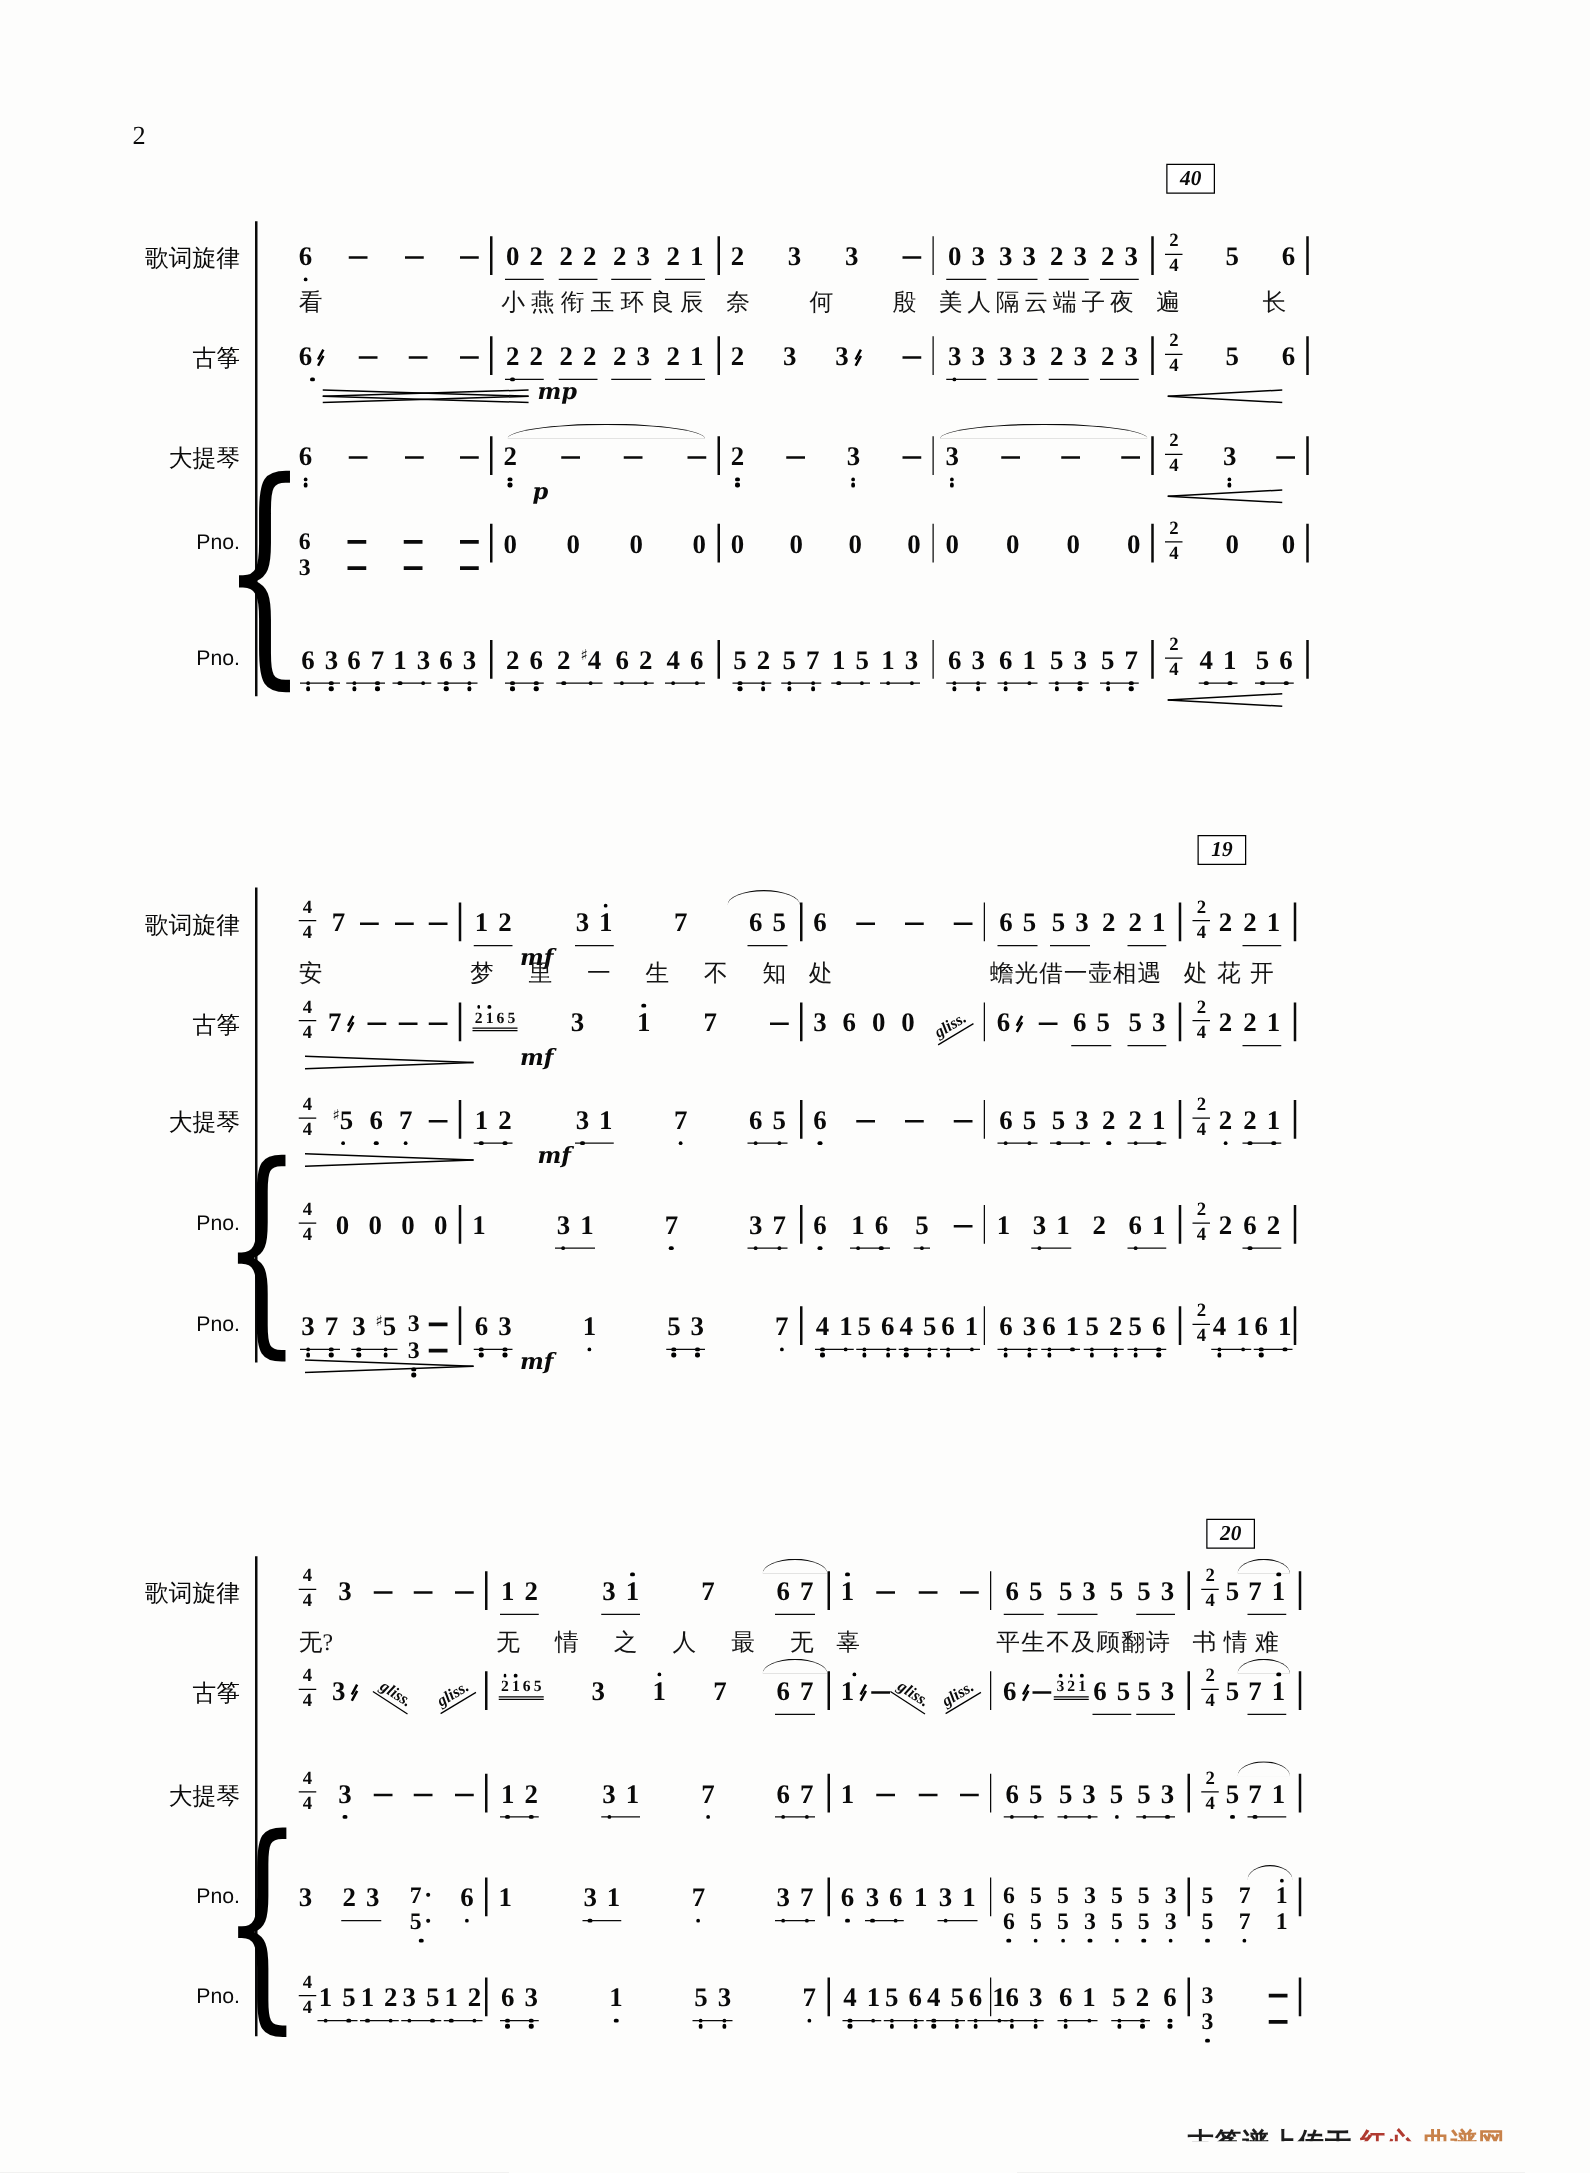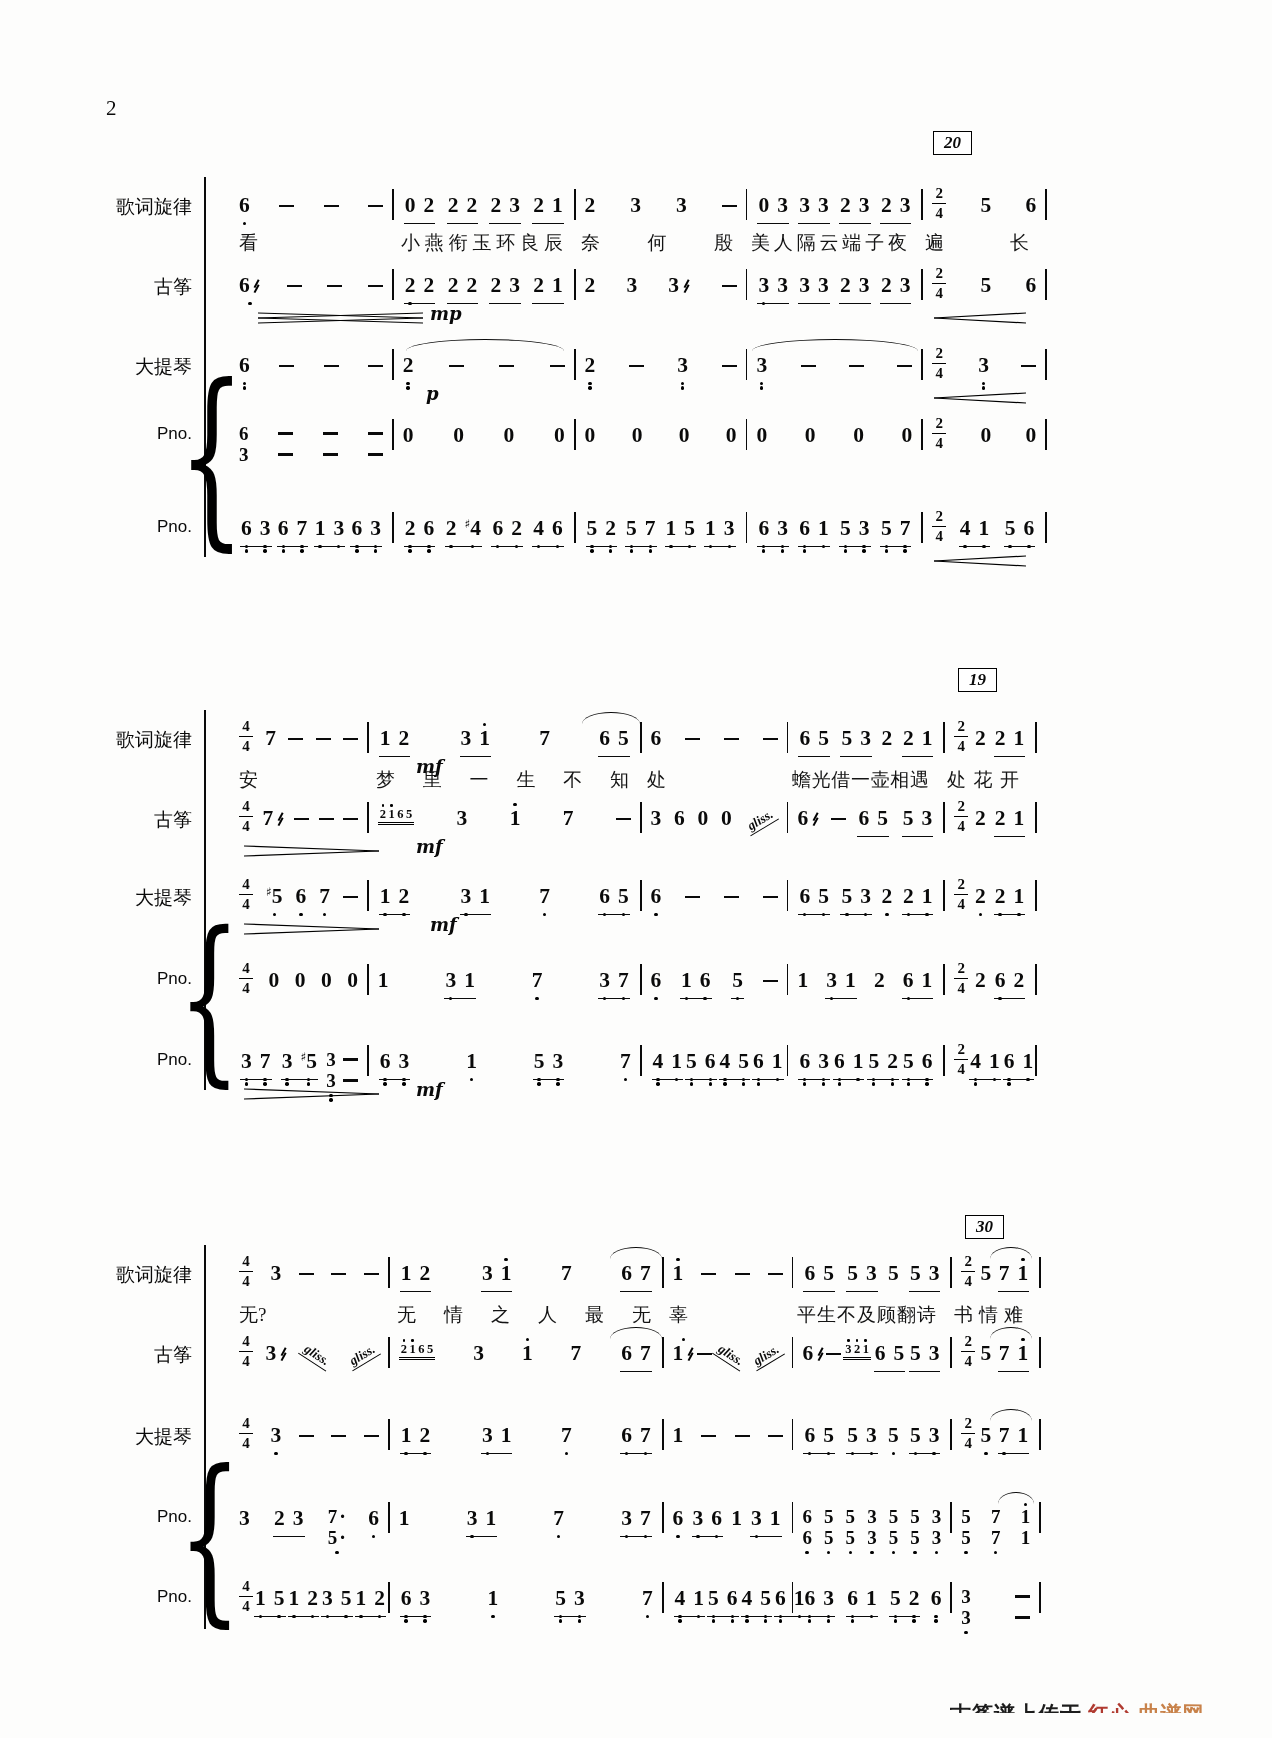--- a/index.html
+++ b/index.html
@@ -62,21 +62,21 @@
 </style>
 </head>
 <body>
 
 <div class="page">
   <div class="pagenum">2</div>
   <div id="score">
       <div class="system" style="top: 165px;">
         <div class="sline" style="top: 12px; height: 380px;"></div>
         <div class="brace" style="top: 217px; font-size: 192px; line-height: 150px;">{</div>
-        <div class="mbox" style="left: 833px; top: -34px;">20</div>
+        <div class="mbox" style="left: 833px; top: -34px;">40</div>
         <div class="mrow" style="top: 18px;">
           <div class="lab">歌词旋律</div>
           <div class="content">
             <div class="ms" style="width: 162px;">
               <span class="tk">
                 <span class="ab"></span>
                 <span class="dg">
                   <span class="num">6</span>
                 </span>
                 <span class="bl">
@@ -2673,21 +2673,21 @@
                 <line x1="0" y1="1" x2="135" y2="6" stroke="#000" stroke-width="1.2"></line>
                 <line x1="0" y1="11" x2="135" y2="6" stroke="#000" stroke-width="1.2"></line>
               </svg></div>
             <span class="dyn" style="left: 186px;">mf</span>
           </div>
         </div>
       </div>
       <div class="system" style="top: 1235px;">
         <div class="sline" style="top: 10px; height: 384px;"></div>
         <div class="brace" style="top: 231.44px; font-size: 181.76px; line-height: 142px;">{</div>
-        <div class="mbox" style="left: 865px; top: -20px;">30</div>
+        <div class="mbox" style="left: 865px; top: -20px;">20</div>
         <div class="mrow" style="top: 16px;">
           <div class="lab">歌词旋律</div>
           <div class="content">
             <div class="ms" style="width: 158px;">
               <span class="ts">
                 <b>4</b>
                 <i></i>
                 <b>4</b>
               </span>
               <span class="tk">

